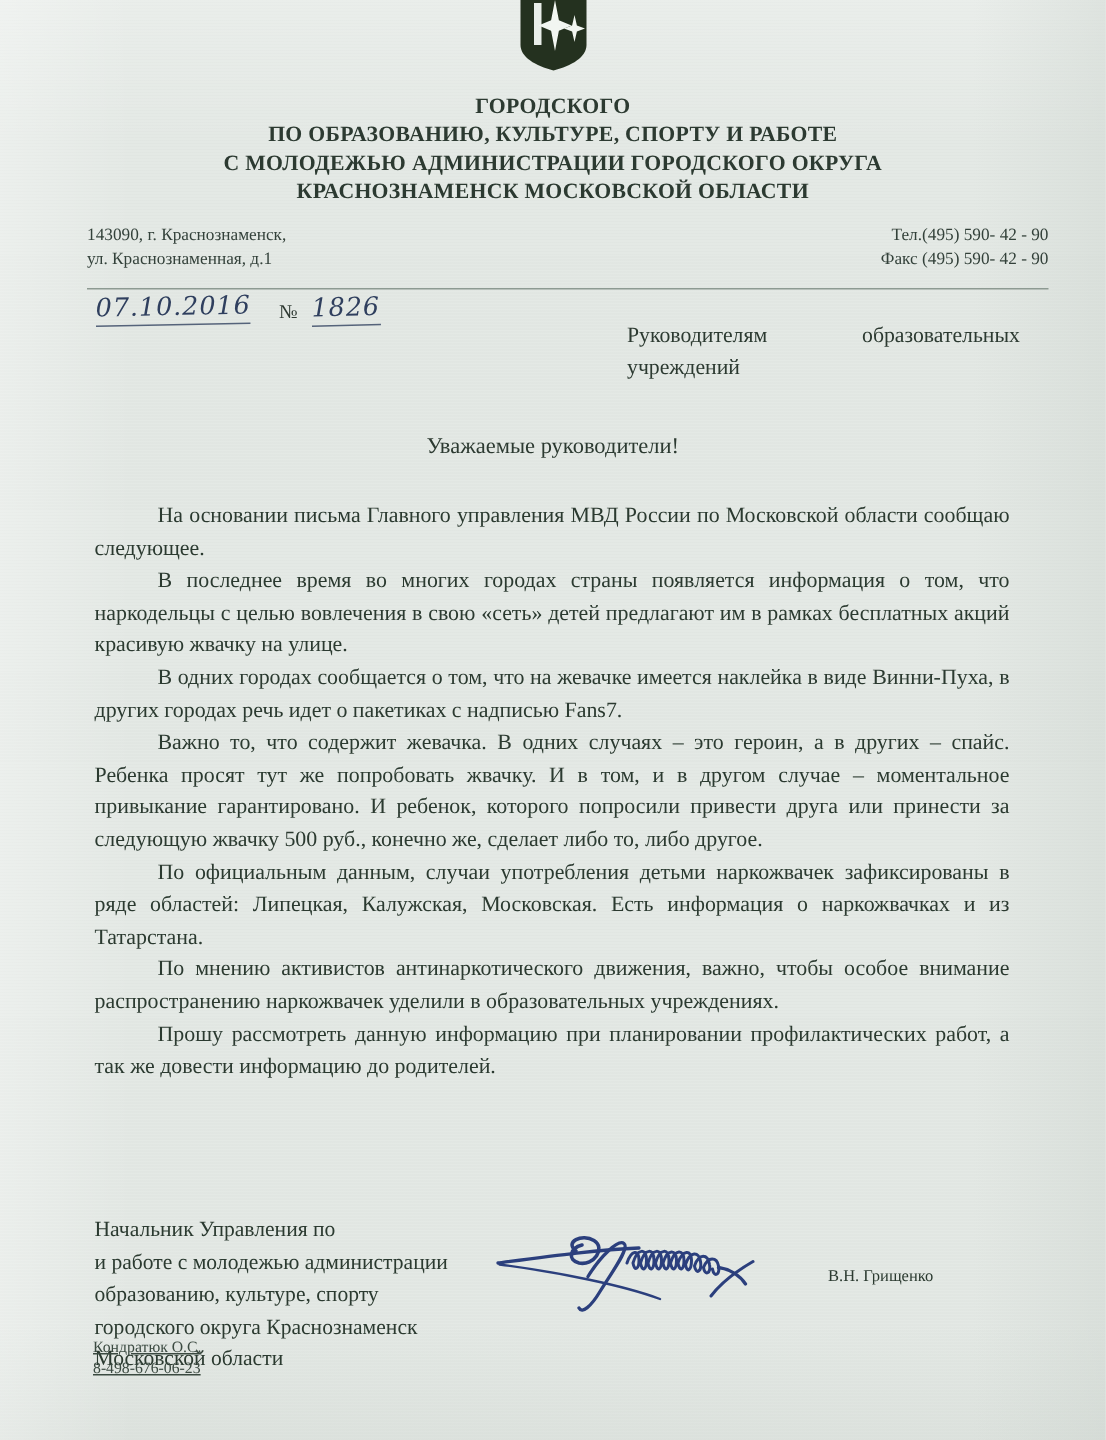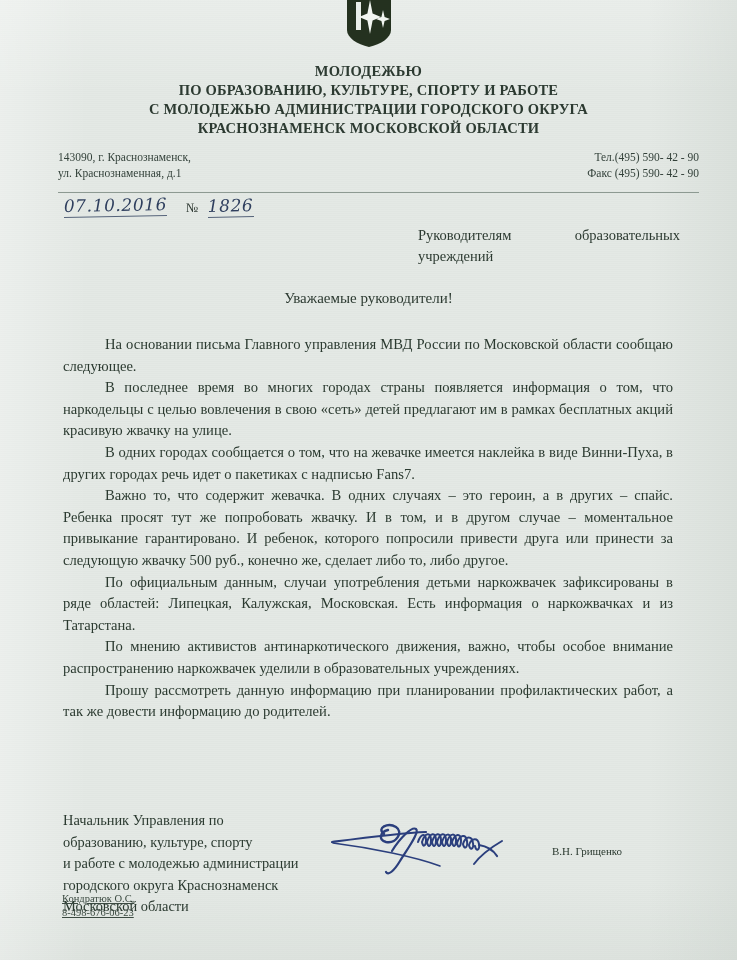--- a/index.html
+++ b/index.html
@@ -132,21 +132,20 @@
     top: 214px;
     left: 418px;
     width: 262px;
     font-size: 14.5px;
     line-height: 21px;
     color: #2c3a31;
   }
   .addressee .l1 {
     display: flex;
     justify-content: space-between;
-    margin-top: 11px;
   }
 
   
   .greeting {
     position: absolute;
     top: 290px;
     left: 0; right: 0;
     text-align: center;
     font-size: 15px;
     color: #2c3a31;
@@ -215,21 +214,21 @@
   <div class="emblem-wrap">
     <svg class="emblem" viewBox="0 0 52 48">
       <path d="M4 0 H48 V30 C48 38 38 44 26 47 C14 44 4 38 4 30 Z" fill="#24311f"></path>
       <rect x="13" y="2" width="5" height="28" fill="#e9eee9"></rect>
       <path d="M27 0 L29.6 13.5 L38 17 L29.6 20.5 L27 34 L24.4 20.5 L16 17 L24.4 13.5 Z" fill="#f2f6f1"></path>
       <path d="M40 10 L41.6 17 L47 19 L41.6 21 L40 28 L38.4 21 L33 19 L38.4 17 Z" fill="#f2f6f1"></path>
     </svg>
   </div>
 
   <div class="org-title">
-    <div>МОЛОДЕЖЬЮ</div>
+    <div>ГОРОДСКОГО</div>
     <div>ПО ОБРАЗОВАНИЮ, КУЛЬТУРЕ, СПОРТУ И РАБОТЕ</div>
     <div>С МОЛОДЕЖЬЮ АДМИНИСТРАЦИИ ГОРОДСКОГО ОКРУГА</div>
     <div>КРАСНОЗНАМЕНСК МОСКОВСКОЙ ОБЛАСТИ</div>
   </div>
 
   <div class="addr-row">
     <div class="addr-left">
       <div>143090, г. Краснознаменск,</div>
       <div>ул. Краснознаменная, д.1</div>
     </div>
@@ -261,22 +260,22 @@
     <p>В последнее время во многих городах страны появляется информация о том, что наркодельцы с целью вовлечения в свою «сеть» детей предлагают им в рамках бесплатных акций красивую жвачку на улице.</p>
     <p>В одних городах сообщается о том, что на жевачке имеется наклейка в виде Винни-Пуха, в других городах речь идет о пакетиках с надписью Fans7.</p>
     <p>Важно то, что содержит жевачка. В одних случаях – это героин, а в других – спайс. Ребенка просят тут же попробовать жвачку. И в том, и в другом случае – моментальное привыкание гарантировано. И ребенок, которого попросили привести друга или принести за следующую жвачку 500 руб., конечно же, сделает либо то, либо другое.</p>
     <p>По официальным данным, случаи употребления детьми наркожвачек зафиксированы в ряде областей: Липецкая, Калужская, Московская. Есть информация о наркожвачках и из Татарстана.</p>
     <p>По мнению активистов антинаркотического движения, важно, чтобы особое внимание распространению наркожвачек уделили в образовательных учреждениях.</p>
     <p>Прошу рассмотреть данную информацию при планировании профилактических работ, а так же довести информацию до родителей.</p>
   </div>
 
   <div class="sig-block">
     <div>Начальник Управления по</div>
+    <div>и работе с молодежью администрации</div>
     <div>образованию, культуре, спорту</div>
-    <div>и работе с молодежью администрации</div>
     <div>городского округа Краснознаменск</div>
     <div>Московской области</div>
   </div>
 
   <svg class="signature-svg" viewBox="0 0 270 62">
     <g fill="none" stroke="#2b3f7d" stroke-linecap="round" stroke-linejoin="round">
       <path d="M2 24 C40 19, 70 15, 96 14" stroke-width="2.2"></path>
       <path d="M54 16 C46 10, 58 4, 66 9 C74 14, 66 26, 56 24 C48 22, 50 14, 58 12" stroke-width="2.4"></path>
       <path d="M62 33 C70 20, 82 8, 86 11 C90 14, 78 30, 70 43 C64 53, 58 58, 56 54" stroke-width="2.2"></path>
       <path d="M88 24 C91 15, 96 15, 96 22 C96 28, 93 30, 92 24 C95 14, 101 14, 101 22 C101 29, 98 30, 97 24 C100 14, 106 14, 106 22 C106 29, 103 30, 102 24 C105 14, 111 14, 111 22 C111 29, 108 30, 107 24 C110 14, 116 14, 116 22 C116 29, 113 30, 112 24 C115 14, 121 15, 121 22 C121 29, 118 30, 117 24 C120 14, 126 15, 126 22 C126 29, 123 30, 122 24 C125 15, 131 15, 131 22 C131 29, 128 31, 127 25 C130 16, 136 16, 137 23 C138 30, 134 32, 133 26 C136 17, 142 18, 143 25 C144 31, 140 33, 139 27 C142 19, 148 20, 149 26 C150 32, 146 34, 145 28" stroke-width="2"></path>

